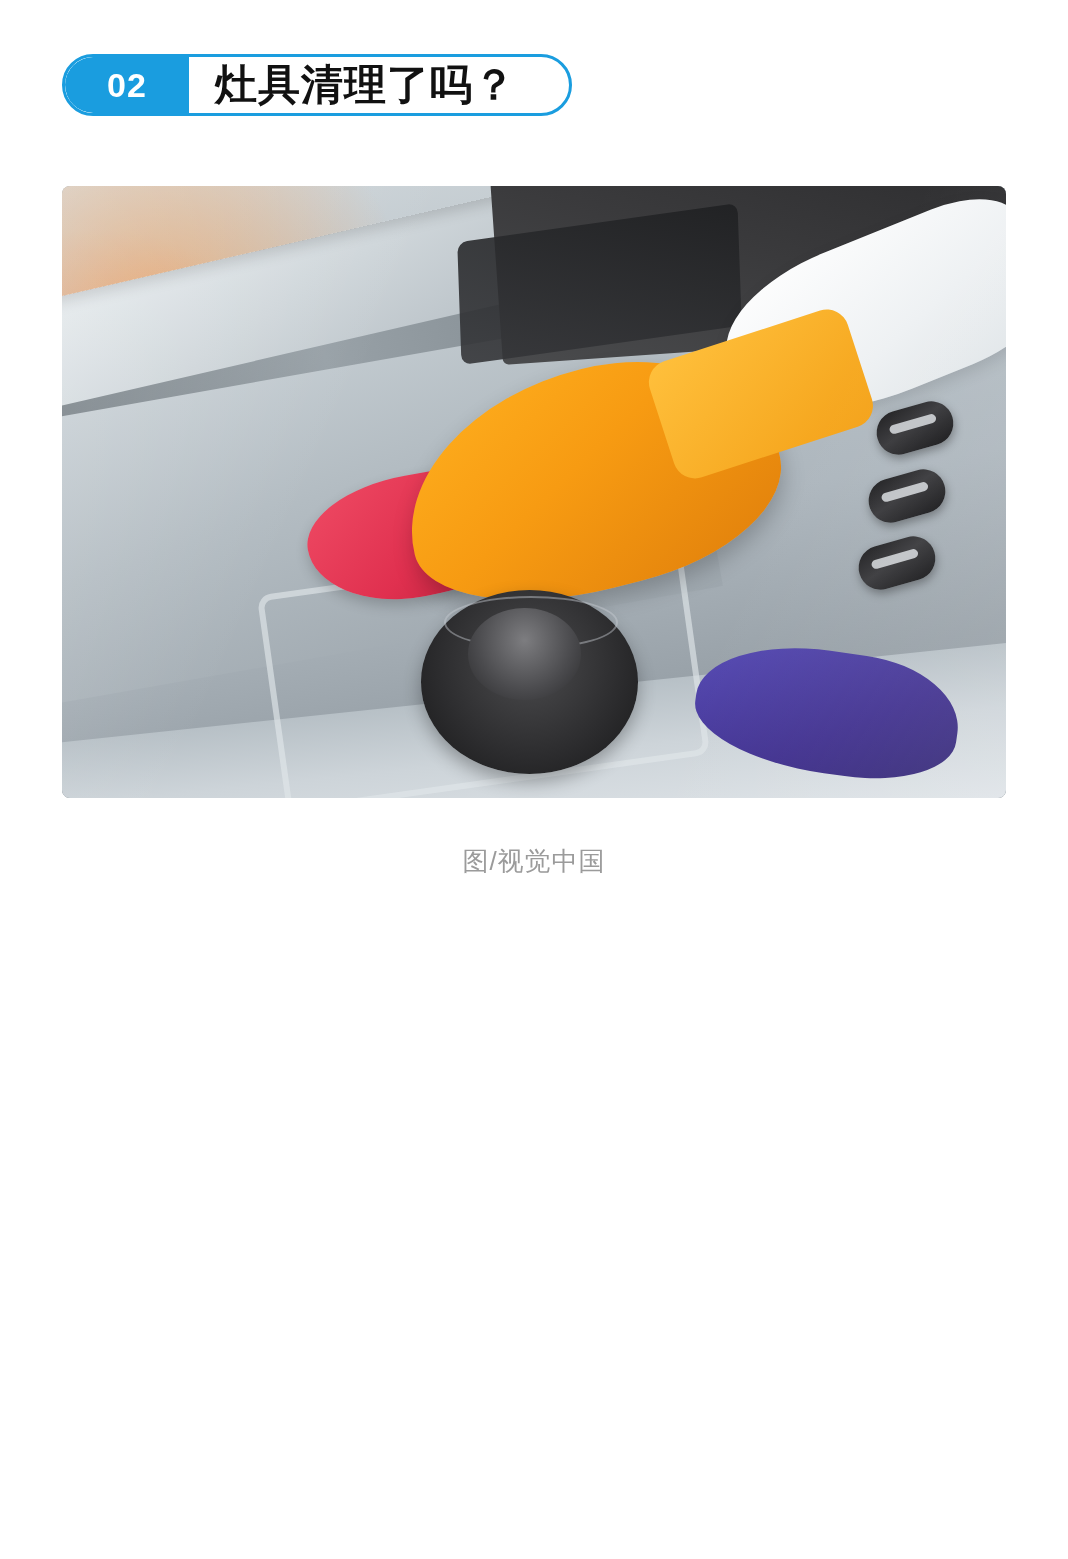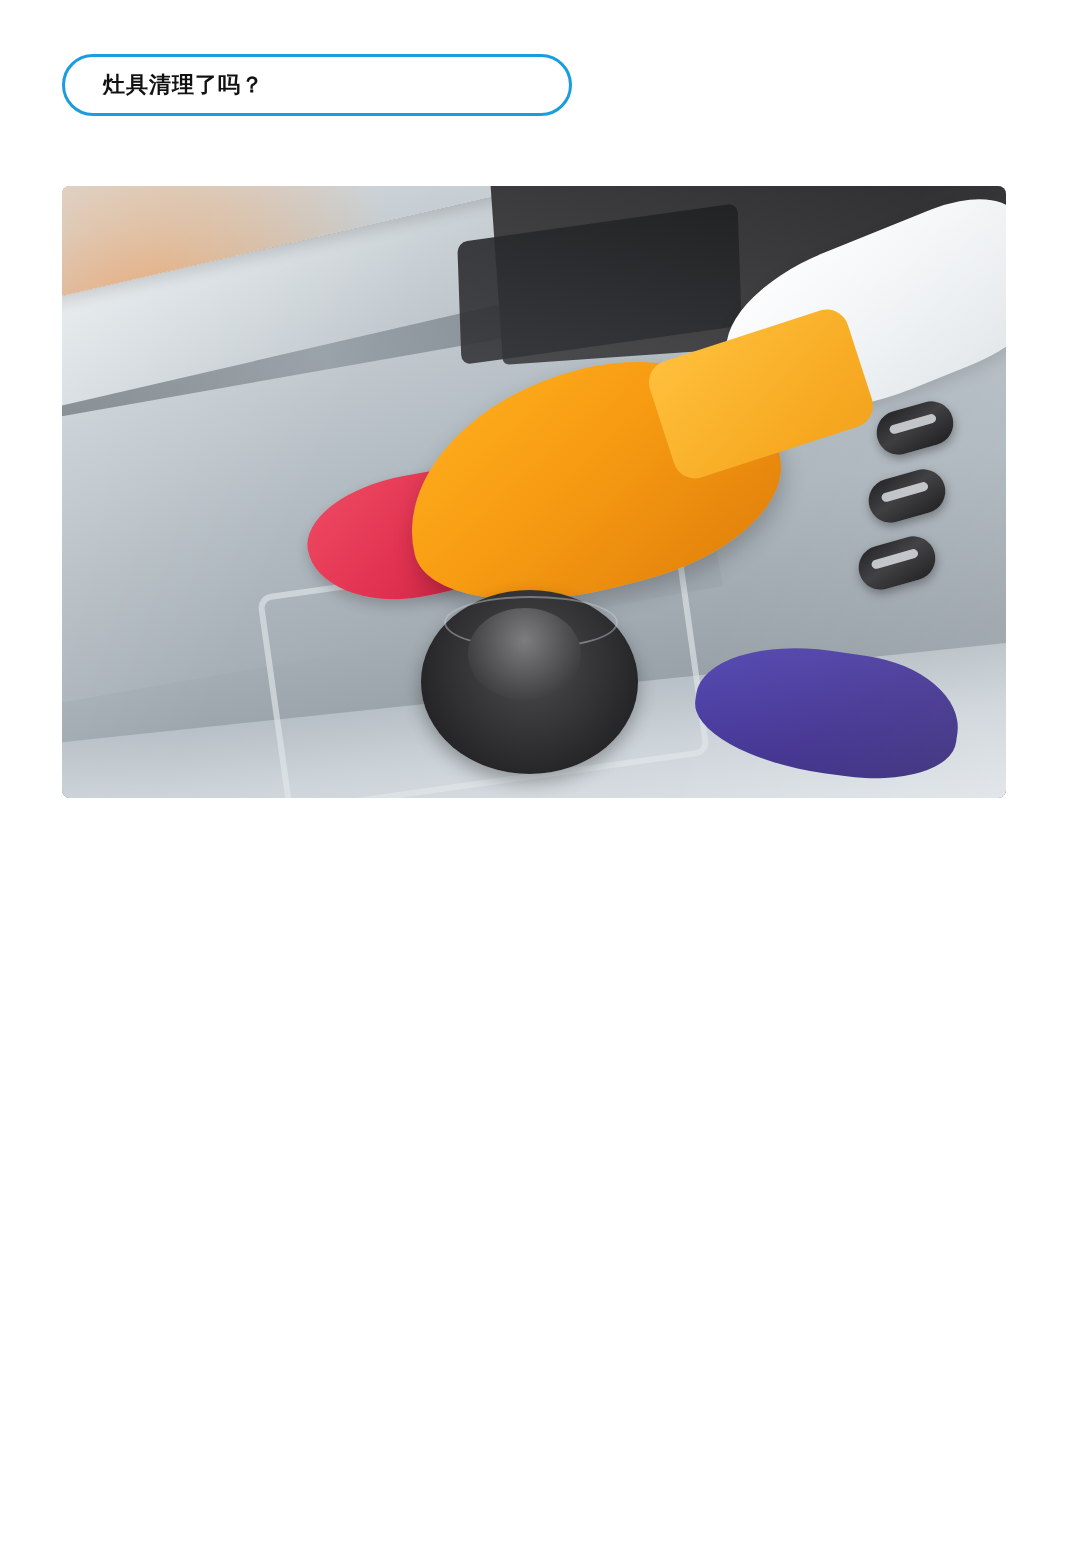--- a/index.html
+++ b/index.html
@@ -46,25 +46,24 @@
     justify-content: center;
     width: 124px;
     border-radius: 28px 0 0 28px;
     letter-spacing: 1px;
   }
   .heading-title {
     flex: 1;
     display: flex;
     align-items: center;
     padding-left: 26px;
-    font-size: 22px;
+    font-size: 42px;
     font-weight: bold;
     color: #111111;
     letter-spacing: 1px;
-    margin-left: 12px;
   }
 
   
   .body-text {
     margin-top: 72px;
     font-size: 38px;
     line-height: 84px;
     color: #1c1c1c;
     letter-spacing: 0.5px;
     text-align: justify;
@@ -284,20 +283,21 @@
     color: #9b9b9b;
     letter-spacing: 1px;
   }
 </style>
 </head>
 <body>
 
 <div class="page">
 
   <div class="heading">
+    <div class="heading-number">02</div>
     <div class="heading-title">灶具清理了吗？</div>
   </div>
 
 
   <div class="photo-wrap">
     <div class="photo">
       <div class="panel-band"></div>
       <div class="panel-edge"></div>
       <div class="panel-lower"></div>
       <div class="stove-back"></div>
@@ -312,14 +312,15 @@
       <div class="burner-ring"></div>
       <div class="burner-inner"></div>
       <div class="cloth-purple"></div>
       <div class="knob knob-1"></div>
       <div class="knob knob-2"></div>
       <div class="knob knob-3"></div>
       <div class="sheen"></div>
     </div>
   </div>
 
+  <div class="caption">图/视觉中国</div>
 
 </div>
 
 </body></html>

